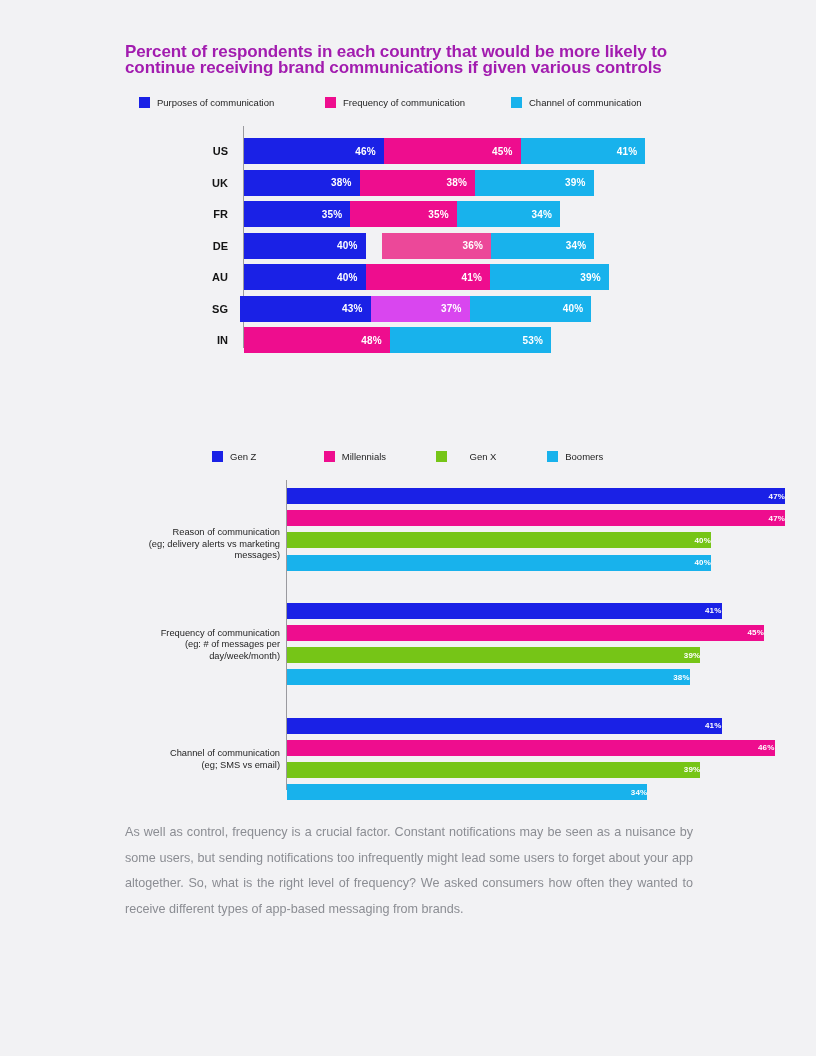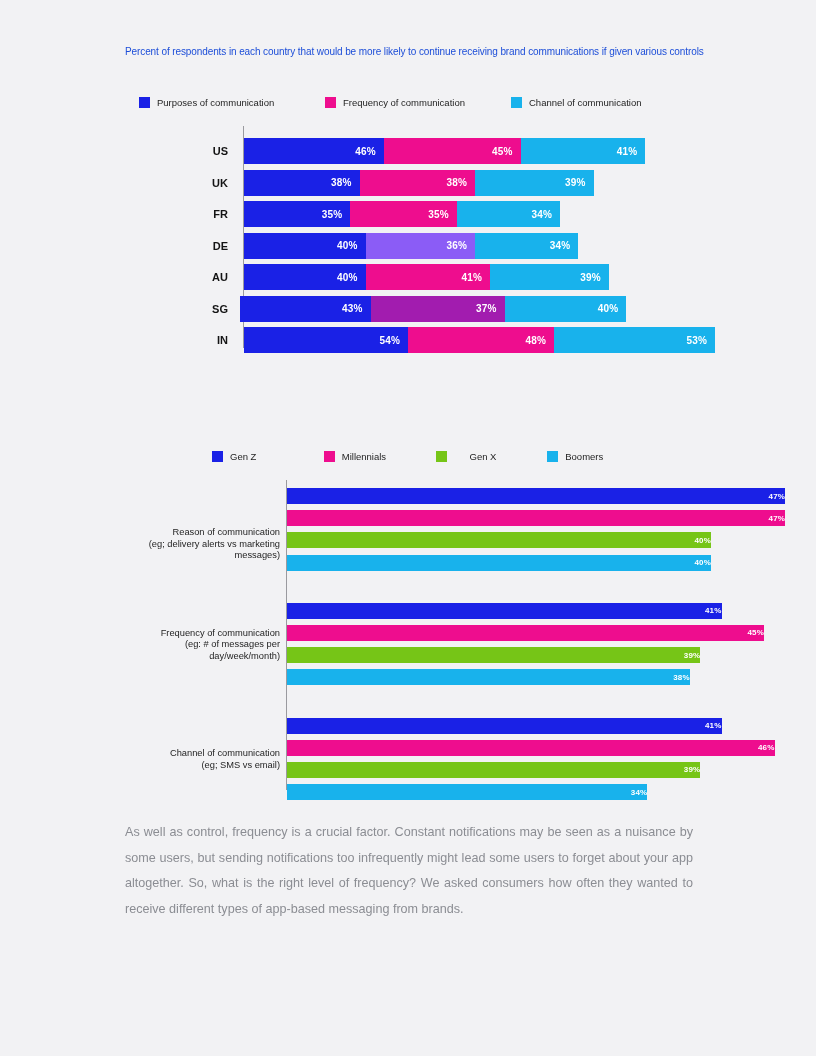--- a/index.html
+++ b/index.html
@@ -19,24 +19,24 @@
   .page {
     position: relative;
     width: 816px;
     height: 1056px;
     box-sizing: border-box;
   }
 
   
   .section-title {
     position: absolute;
-    font-size: 10px;
-    font-weight: normal;
+    font-size: 17px;
+    font-weight: bold;
     line-height: 16px;
-    color: #1d4ed8;
+    color: #a21caf;
     letter-spacing: -0.1px;
     width: 580px;
   }
 
   
   .legend {
     position: absolute;
     display: flex;
     align-items: flex-start;
     padding-left: 14px;
@@ -206,44 +206,43 @@
         <div class="c1-bars" style="margin-left: 8px;">
           <div class="seg" style="width: 106.4px; background: rgb(26, 33, 230);">35%</div>
           <div class="seg" style="width: 106.4px; background: rgb(238, 13, 142);">35%</div>
           <div class="seg" style="width: 103.36px; background: rgb(24, 178, 236);">34%</div>
         </div>
       </div>
       <div class="c1-row" style="top: 106.5px;">
         <div class="c1-label">DE</div>
         <div class="c1-bars" style="margin-left: 8px;">
           <div class="seg" style="width: 121.6px; background: rgb(26, 33, 230);">40%</div>
-          <div class="seg" style="width: 109.44px; background: #8b5cf6;">36%</div>
+          <div class="seg" style="width: 109.44px; background: #ec4899; margin-left: 16px;">36%</div>
           <div class="seg" style="width: 103.36px; background: rgb(24, 178, 236);">34%</div>
         </div>
       </div>
       <div class="c1-row" style="top: 138px;">
         <div class="c1-label">AU</div>
         <div class="c1-bars" style="margin-left: 8px;">
           <div class="seg" style="width: 121.6px; background: rgb(26, 33, 230);">40%</div>
           <div class="seg" style="width: 124.64px; background: rgb(238, 13, 142);">41%</div>
           <div class="seg" style="width: 118.56px; background: rgb(24, 178, 236);">39%</div>
         </div>
       </div>
       <div class="c1-row" style="top: 169.5px;">
         <div class="c1-label">SG</div>
         <div class="c1-bars" style="margin-left: 4px;">
           <div class="seg" style="width: 130.72px; background: rgb(26, 33, 230);">43%</div>
-          <div class="seg" style="width: 134px; background: #a21caf;">37%</div>
+          <div class="seg" style="width: 99px; background: #d946ef;">37%</div>
           <div class="seg" style="width: 121.6px; background: rgb(24, 178, 236);">40%</div>
         </div>
       </div>
       <div class="c1-row" style="top: 201px;">
         <div class="c1-label">IN</div>
         <div class="c1-bars" style="margin-left: 8px;">
-          <div class="seg" style="width: 164.16px; background: rgb(26, 33, 230);">54%</div>
           <div class="seg" style="width: 145.92px; background: rgb(238, 13, 142);">48%</div>
           <div class="seg" style="width: 161.12px; background: rgb(24, 178, 236);">53%</div>
         </div>
       </div>
     </div>
 
 
   <div class="legend" id="legend2" style="left:175px; top:451px; width:470px;">
       <div class="legend-item" style="width: 122px; margin-left: 23px;">
         <span class="legend-swatch" style="background: rgb(26, 33, 230);"></span>

